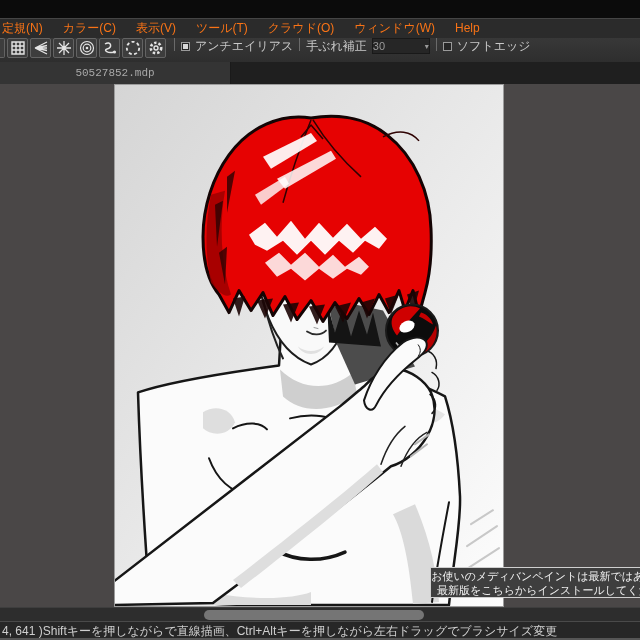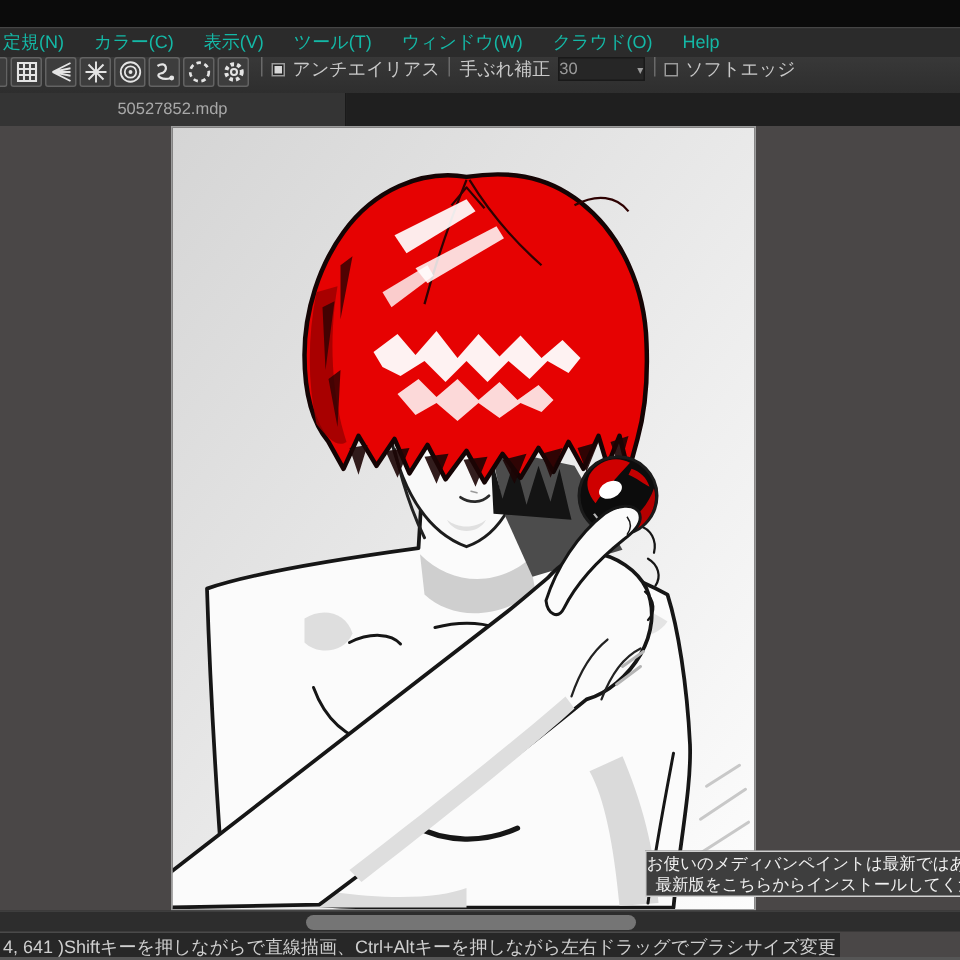--- a/index.html
+++ b/index.html
@@ -3,67 +3,67 @@
 <meta charset="utf-8">
 <style>
   * { margin:0; padding:0; box-sizing:border-box; }
   html,body { width:640px; height:640px; background:#000; }
   body { font-family:"Liberation Sans","DejaVu Sans",sans-serif; }
   .app { position:relative; width:640px; height:640px; overflow:hidden; background:var(--pasteboard,#4a4747); }
 
   
   .titlebar { position:absolute; left:0; top:0; width:640px; height:19px; background:#0b0b0b; border-bottom:1px solid #454545; }
   .menubar { position:absolute; left:0; top:19px; width:640px; height:19px; background:#2b2b2b; display:flex; align-items:center; }
-  .menu-item { color:#14b8a6; font-size:12px; line-height:19px; padding:0 10px; white-space:nowrap; cursor:default; }
+  .menu-item { color:#f97316; font-size:12px; line-height:19px; padding:0 10px; white-space:nowrap; cursor:default; }
   .menu-item:first-child { padding-left:2px; }
 
   .toolbar { position:absolute; left:0; top:38px; width:640px; height:24px; background:linear-gradient(#383838,#2e2e2e); display:flex; align-items:flex-start; }
   .tb-btn { width:21px; height:20px; margin-right:2px; background:#3d3d3d; border:1px solid #636363; border-radius:2px; display:flex; align-items:center; justify-content:center; flex:none; }
   .tb-btn.partial { width:5px; margin-left:0; border-left:none; border-radius:0 2px 2px 0; }
   .tb-btn svg { display:block; }
   .sep { width:1px; height:13px; background:#6a6a6a; margin:0 6px; flex:none; }
   .tb-check { display:flex; align-items:center; gap:5px; color:#c9c9c9; font-size:12px; white-space:nowrap; }
   .cb { width:9px; height:9px; border:1px solid #9a9a9a; background:#262626; position:relative; flex:none; }
   .cb.checked::after { content:""; position:absolute; left:1px; top:1px; width:5px; height:5px; background:#d8d8d8; }
   .tb-label { color:#c9c9c9; font-size:12px; white-space:nowrap; margin-right:5px; }
   .dropdown { width:58px; height:16px; background:#262626; border:1px solid #191919; color:#9a9a9a; font-size:11px; display:flex; align-items:center; padding:0 0; }
   .dropdown .arrow { margin-left:auto; font-size:8px; color:#9a9a9a; }
 
-  .tabbar { position:absolute; left:0; top:62px; width:640px; height:22px; background:#1f1f1f; }
+  .tabbar { position:absolute; left:0; top:62px; width:640px; height:22px; background:#1f1f1f;font-family:Liberation Mono, monospace; }
   .tab { position:absolute; left:0; top:0; width:231px; height:22px; background:#343434; border-right:1px solid #1a1a1a; color:#a8a8a8; font-size:11px; text-align:center; line-height:22px; }
 
   
   .workspace { position:absolute; left:0; top:84px; width:640px; height:523px; background:var(--pasteboard,#4a4747); }
   .canvas { position:absolute; left:115px; top:1px; width:388px; height:521px; outline:1px solid #9c9c9c; }
   .canvas svg { display:block; }
 
   .notification { position:absolute; left:430px; top:483px; width:238px; height:31px; background:#3e3e3e; border:1px solid #cfcfcf; color:#f2f2f2; font-size:11px; line-height:14px; text-align:center; padding-top:1px; white-space:nowrap; }
 
   
   .hscroll { position:absolute; left:0; top:607px; width:640px; height:14px; background:#2d2d2d; border-top:1px solid #3e3e3e; }
   .hscroll .thumb { position:absolute; left:204px; top:2px; width:220px; height:10px; border-radius:5px; background:#757575; }
-  .statusbar { position:absolute; left:0; top:621px; width:560px; height:19px; background:#272727; border-top:1px solid #4a4a4a; display:flex; align-items:center; color:#cfcfcf; font-size:12px; }
+  .statusbar { position:absolute; left:0; top:621px; width:640px; height:19px; background:#272727; border-top:1px solid #4a4a4a; display:flex; align-items:center; color:#cfcfcf; font-size:12px; }
   .statusbar::after { content:""; position:absolute; left:0; bottom:0; width:640px; height:2px; background:#565656; }
   .statusbar .coords { padding-left:2px; white-space:nowrap; }
   .statusbar .hint { padding-left:0; white-space:nowrap; }
 </style>
 </head>
 <body>
 
 <div class="app">
 
   <div class="titlebar"></div>
 
   <nav class="menubar" id="menubar">
       <span class="menu-item">定規(N)</span>
       <span class="menu-item">カラー(C)</span>
       <span class="menu-item">表示(V)</span>
       <span class="menu-item">ツール(T)</span>
+      <span class="menu-item">クラウド(O)</span>
       <span class="menu-item">ウィンドウ(W)</span>
-      <span class="menu-item">クラウド(O)</span>
       <span class="menu-item">Help</span>
     </nav>
 
   <div class="toolbar">
     <div class="tb-btn partial"></div>
     <span id="snapButtons" style="display:flex;align-items:center;">
         <div class="tb-btn">
           <span>
             <svg width="16" height="16" viewBox="0 0 16 16">
               <path d="M2,2h12v12h-12z M2,6h12 M2,10h12 M6,2v12 M10,2v12" fill="none" stroke="#e4e4e4" stroke-width="1.4"></path>

